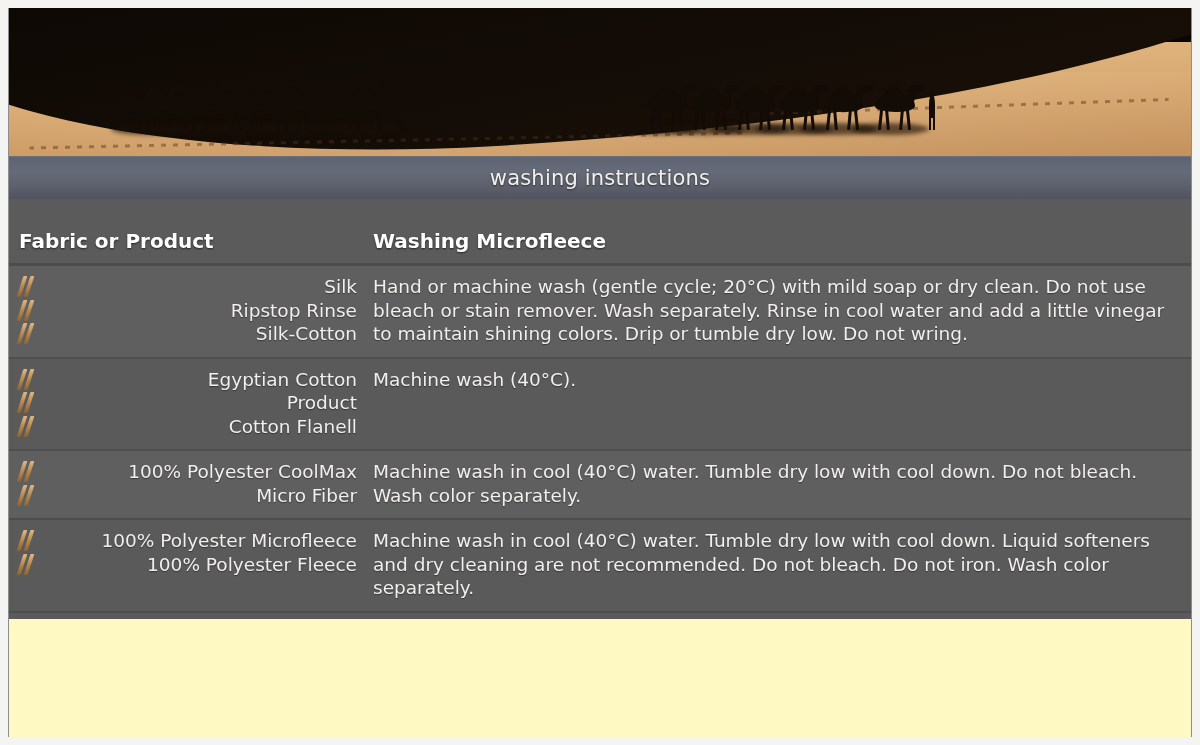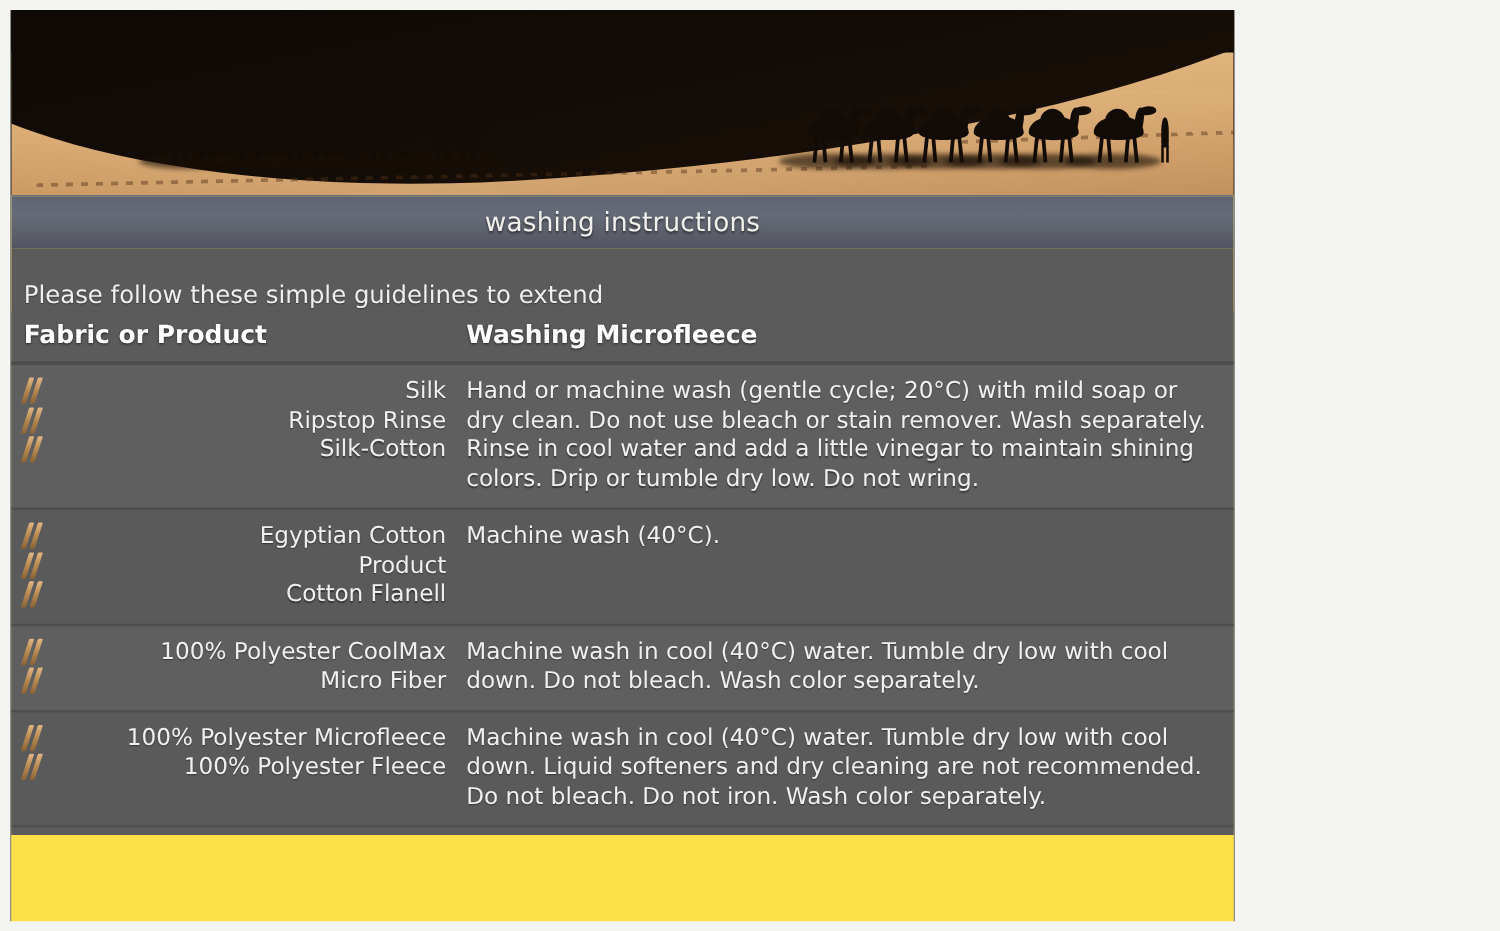--- a/index.html
+++ b/index.html
@@ -18,24 +18,24 @@
   .page-frame {
     position: relative;
     width: 1200px;
     height: 745px;
     box-sizing: border-box;
     padding: 8px 8px 8px 8px;
     background: #f4f4f2;
   }
   .page-body {
     position: relative;
-    width: 980px;
+    width: 1184px;
     height: 729px;
     box-sizing: border-box;
-    background: #fde047;
+    background: #fef9c3;
     overflow: hidden;
     border-left: 1px solid #8e8e8e;
     border-right: 1px solid #8e8e8e;
   }
 
   
   .banner {
     position: relative;
     width: 100%;
     height: 148px;
@@ -417,21 +417,20 @@
       </div>
     </div>
 
     <div class="title-bar">
       <span class="title-text">washing instructions</span>
     </div>
 
     <div class="content">
 
       <div class="intro">
-        <div>Please follow these simple guidelines to extend</div>
       </div>
 
       <table class="wash-table">
         <colgroup>
           <col class="c-fabric">
           <col class="c-instr">
         </colgroup>
         <thead>
           <tr>
             <th class="th-fabric">Fabric or Product</th>

